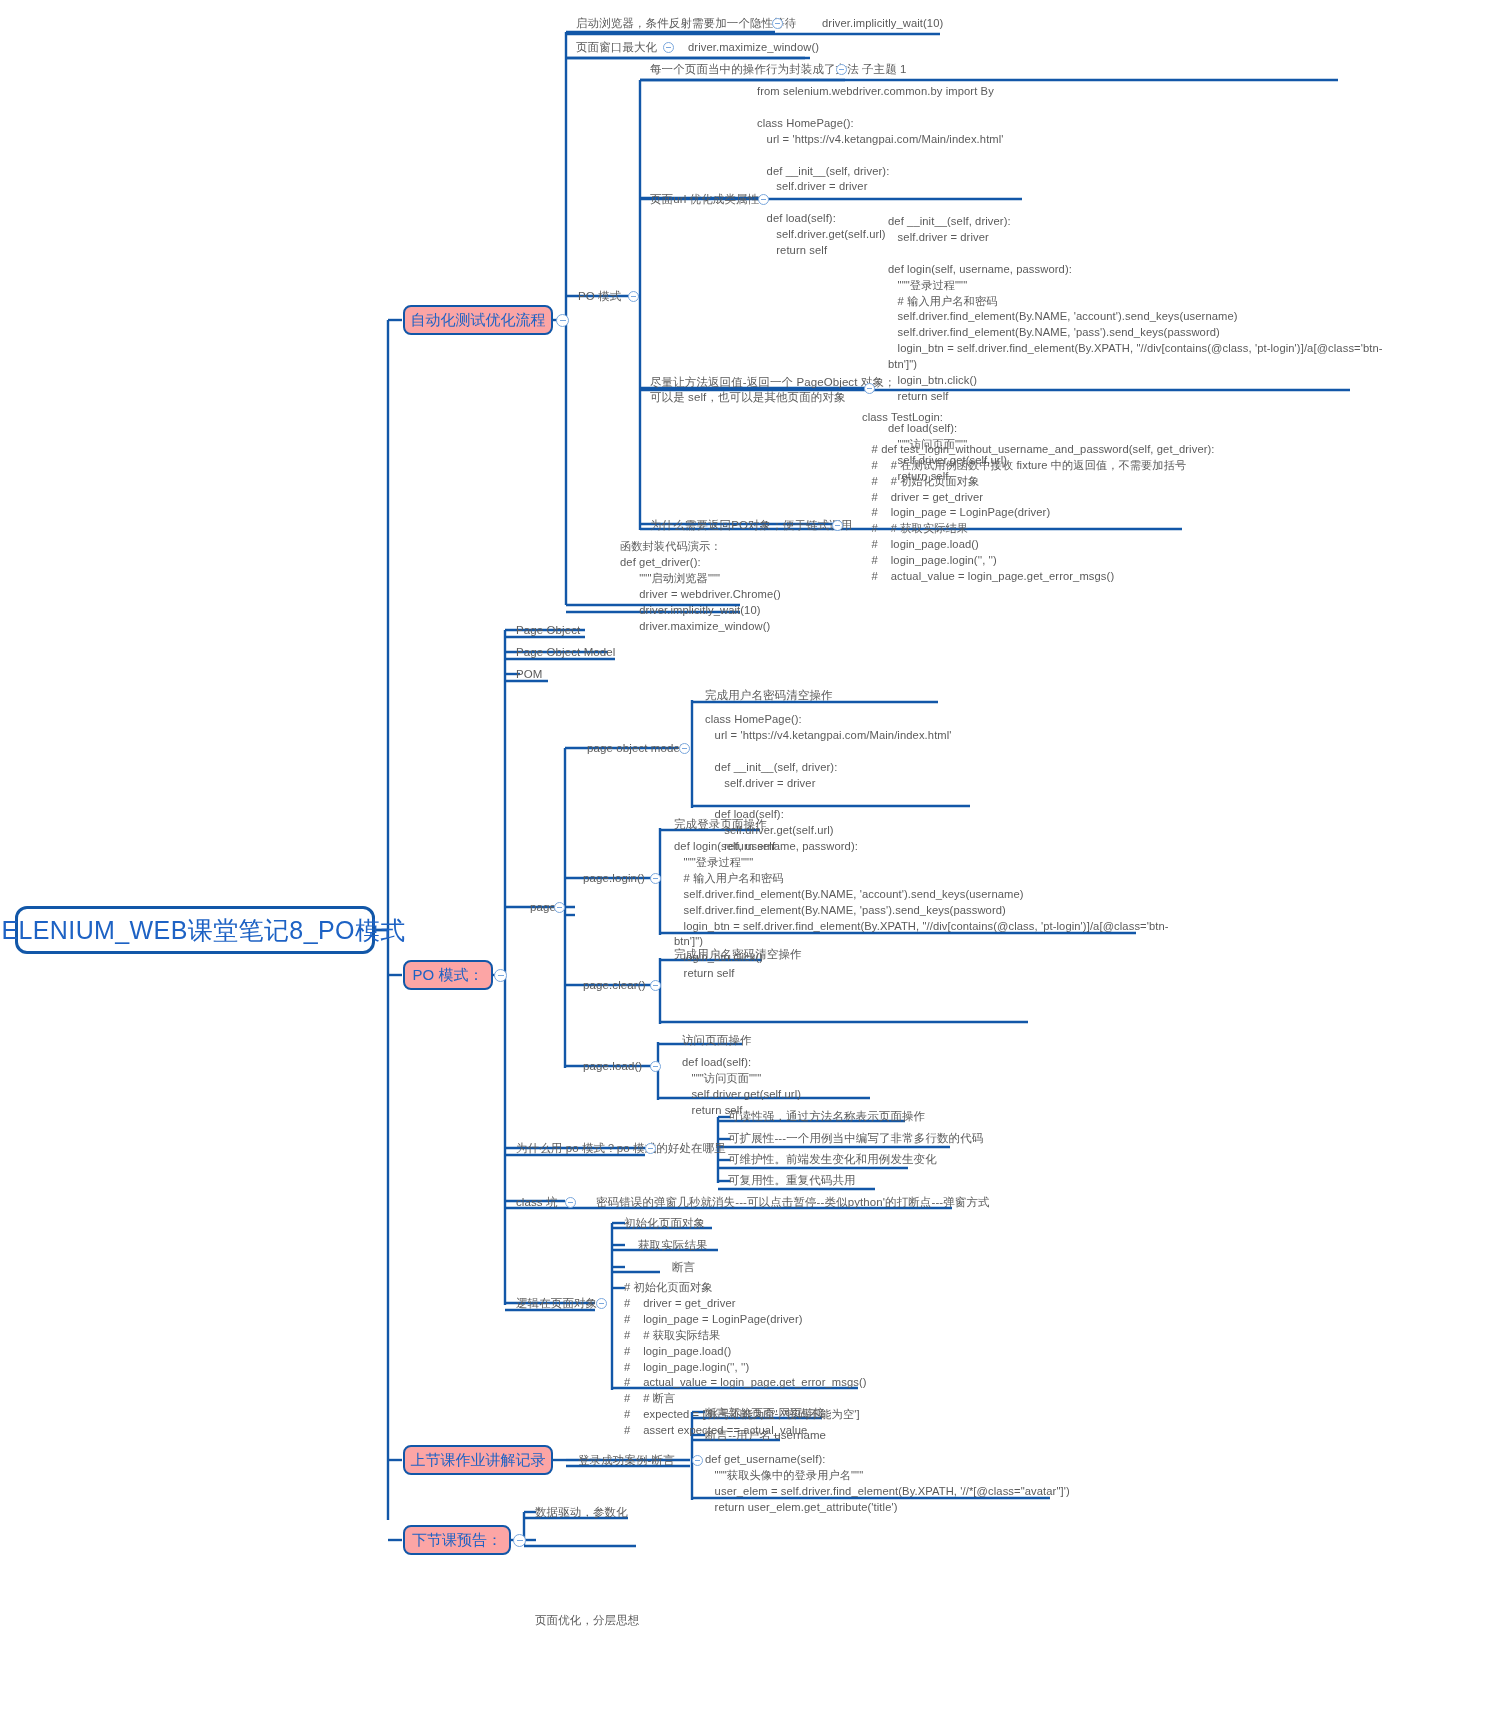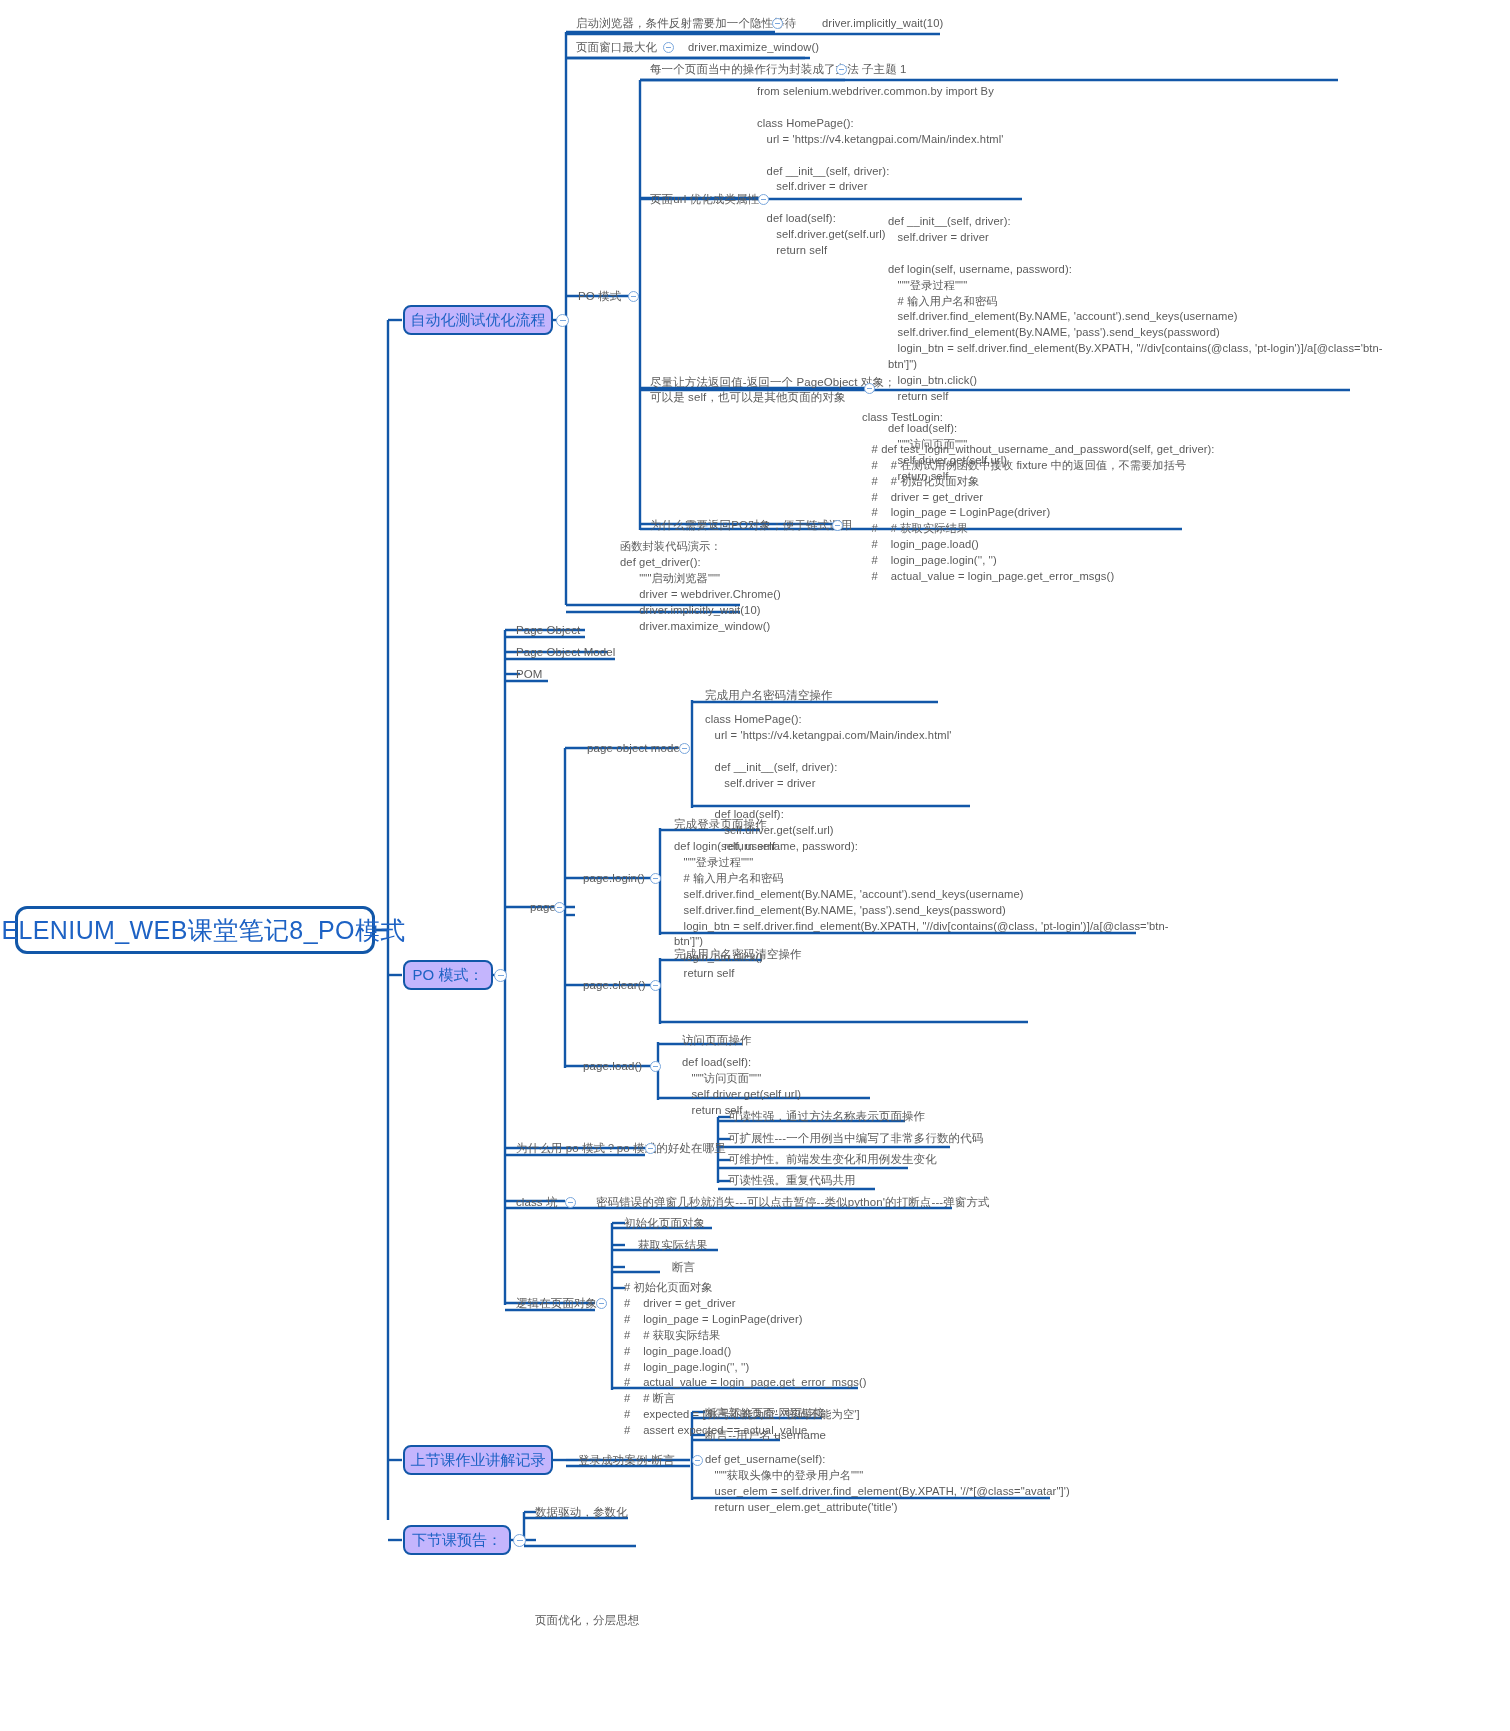--- a/index.html
+++ b/index.html
@@ -46,21 +46,21 @@
     white-space:nowrap;
     padding:0 16px;
     box-sizing:border-box;
   }
   .l1box{
     position:absolute;
     border:2px solid #1257a8;
     border-radius:8px;
     color:#1d62c4;
     display:flex;align-items:center;justify-content:center;
-    background:#c4b5fd;
+    background:#fca5a5;
     font-size:15px;
     white-space:nowrap;
     padding:0 12px;
     box-sizing:border-box;
   }
 
   
   .toggle{
     position:absolute;
     width:13px;height:13px;
@@ -334,21 +334,21 @@
    """访问页面"""
    self.driver.get(self.url)
    return self</div>
 
   <div class="node label" style="left:516px;top:1141px;">为什么用 po 模式？po 模式的好处在哪里</div>
   <div class="toggle small" style="left:645px;top:1143px;"></div>
 
   <div class="node label" style="left:728px;top:1109px;">可读性强，通过方法名称表示页面操作</div>
   <div class="node label" style="left:728px;top:1131px;">可扩展性---一个用例当中编写了非常多行数的代码</div>
   <div class="node label" style="left:728px;top:1152px;">可维护性。前端发生变化和用例发生变化</div>
-  <div class="node label" style="left:728px;top:1173px;">可读性强。重复代码共用</div>
+  <div class="node label" style="left:728px;top:1173px;">可复用性。重复代码共用</div>
 
   <div class="node label" style="left:516px;top:1195px;text-align:right;">class 坑</div>
   <div class="toggle small" style="left:565px;top:1197px;"></div>
   <div class="node label" style="left:596px;top:1195px;">密码错误的弹窗几秒就消失---可以点击暂停--类似python'的打断点---弹窗方式</div>
 
   <div class="node label" style="left:516px;top:1296px;">逻辑在页面对象</div>
   <div class="toggle small" style="left:596px;top:1298px;"></div>
 
   <div class="node label" style="left:624px;top:1216px;">初始化页面对象</div>
   <div class="node label" style="left:638px;top:1238px;">获取实际结果</div>

